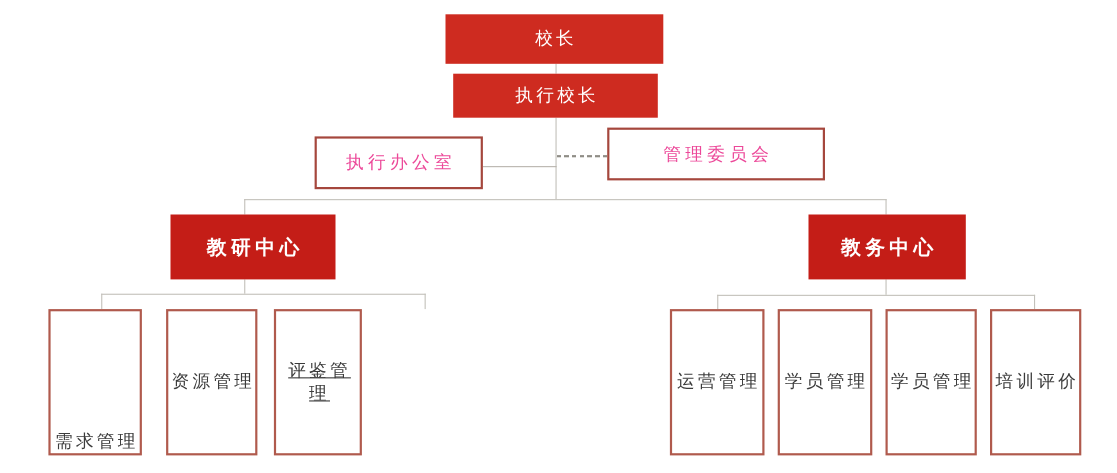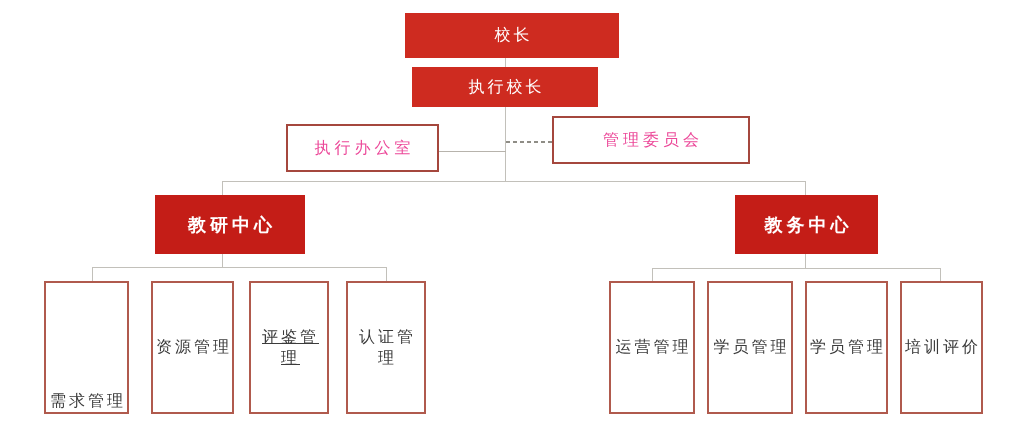--- a/index.html
+++ b/index.html
@@ -83,21 +83,21 @@
   <div class="line" style="left:222px; top:254px; width:1px;  height:13px;"></div>
   <div class="line" style="left:92px;  top:267px; width:295px; height:1px;"></div>
   <div class="line" style="left:92px;  top:267px; width:1px;  height:14px;"></div>
   <div class="line" style="left:386px; top:267px; width:1px;  height:14px;"></div>
 
   <div class="line" style="left:805px; top:254px; width:1px;  height:14px;"></div>
   <div class="line" style="left:652px; top:268px; width:289px; height:1px;"></div>
   <div class="line" style="left:652px; top:268px; width:1px;  height:13px;"></div>
   <div class="line" style="left:940px; top:268px; width:1px;  height:13px;"></div>
 
-  <div class="node node-filled" style="left:405px; top:13px; width:214px; height:45px;">
+  <div class="node node-filled" style="left:405px; top:13px; width:198px; height:45px;">
     <span>校长</span>
   </div>
 
   <div class="node node-filled" style="left:412px; top:67px; width:186px; height:40px;">
     <span>执行校长</span>
   </div>
 
   <div class="node node-outlined" style="left:286px; top:124px; width:153px; height:48px;">
     <span>执行办公室</span>
   </div>
@@ -114,23 +114,20 @@
 
   <div class="node node-dept" style="left:44px;  top:281px; width:85px; height:133px;align-items:flex-end;">
     <span>需求管理</span>
   </div>
   <div class="node node-dept" style="left:151px; top:281px; width:83px; height:133px;">
     <span>资源管理</span>
   </div>
   <div class="node node-dept" style="left:249px; top:281px; width:80px; height:133px;text-decoration:underline;">
     <span>评鉴管理</span>
   </div>
-  <div class="node node-dept" style="left:346px; top:281px; width:80px; height:133px;">
-    <span>认证管理</span>
-  </div>
 
   <div class="node node-dept" style="left:609px; top:281px; width:86px; height:133px;">
     <span>运营管理</span>
   </div>
   <div class="node node-dept" style="left:707px; top:281px; width:86px; height:133px;">
     <span>学员管理</span>
   </div>
   <div class="node node-dept" style="left:805px; top:281px; width:83px; height:133px;">
     <span>学员管理</span>
   </div>

